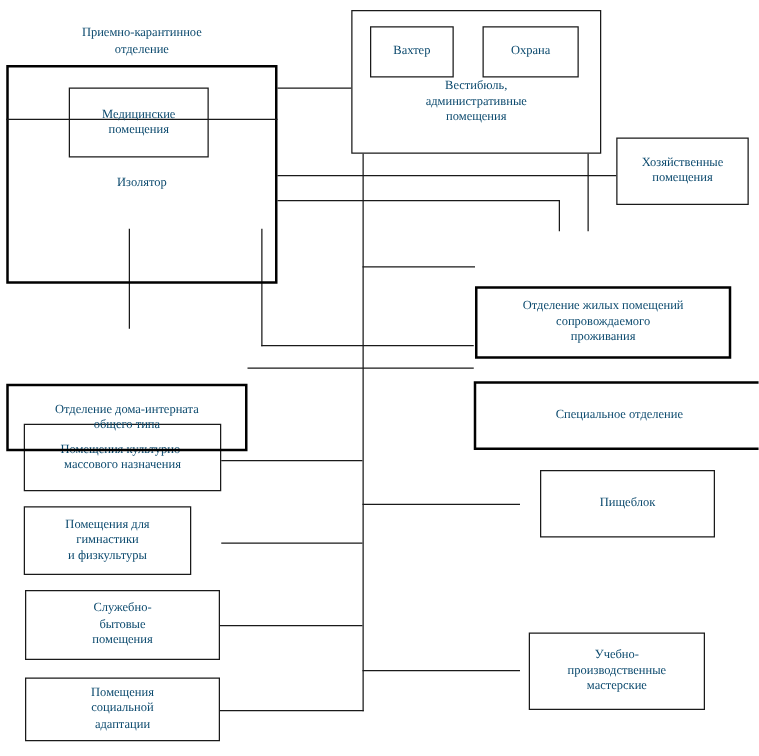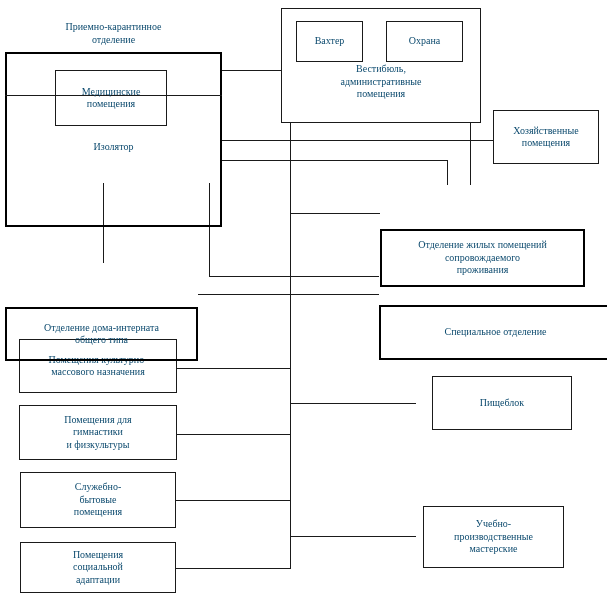--- a/index.html
+++ b/index.html
@@ -96,21 +96,21 @@
   <div class="box" style="left:19px; top:339px; width:158px; height:54px;">
     <span>Помещения культурно-
 массового назначения</span>
   </div>
 
   <div class="box thick" style="left:5px; top:263px; width:193px; height:54px;">
     <span>Отделение дома-интерната
 общего типа</span>
   </div>
 
-  <div class="box" style="left:19px; top:405px; width:158px; height:55px;">
+  <div class="box" style="left:19px; top:405px; width:134px; height:55px;">
     <span>Помещения для
 гимнастики
 и физкультуры</span>
   </div>
 
   <div class="box" style="left:20px; top:472px; width:156px; height:56px;">
     <span>Служебно-
 бытовые
 помещения</span>
   </div>

